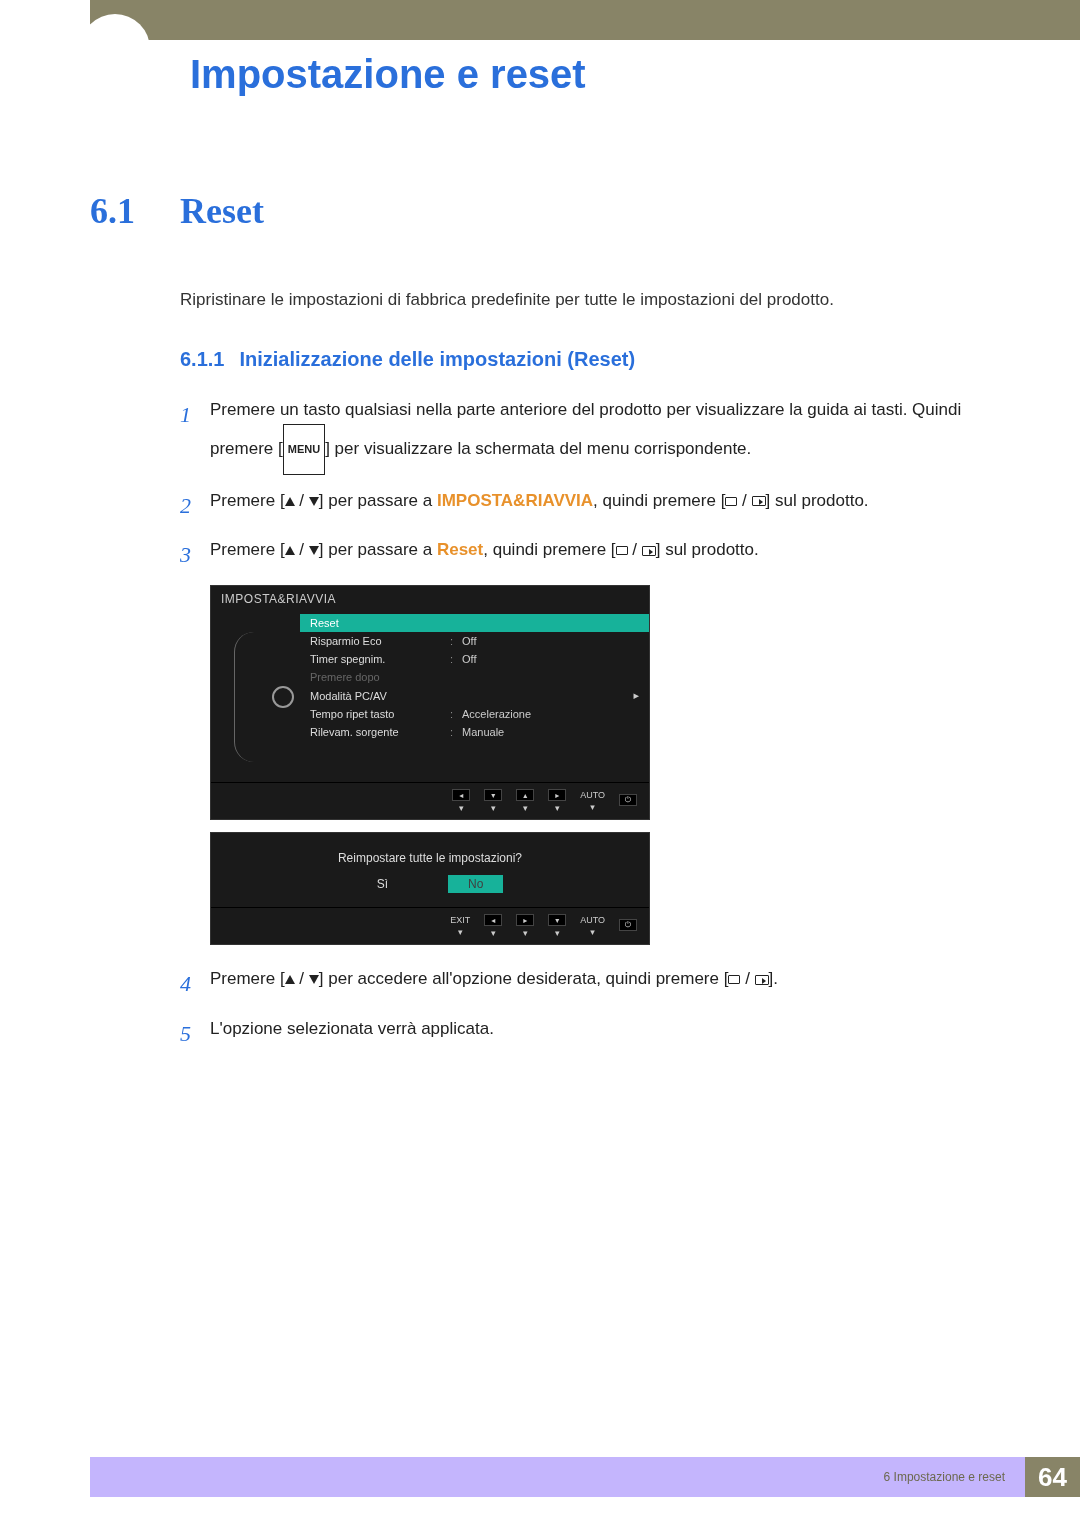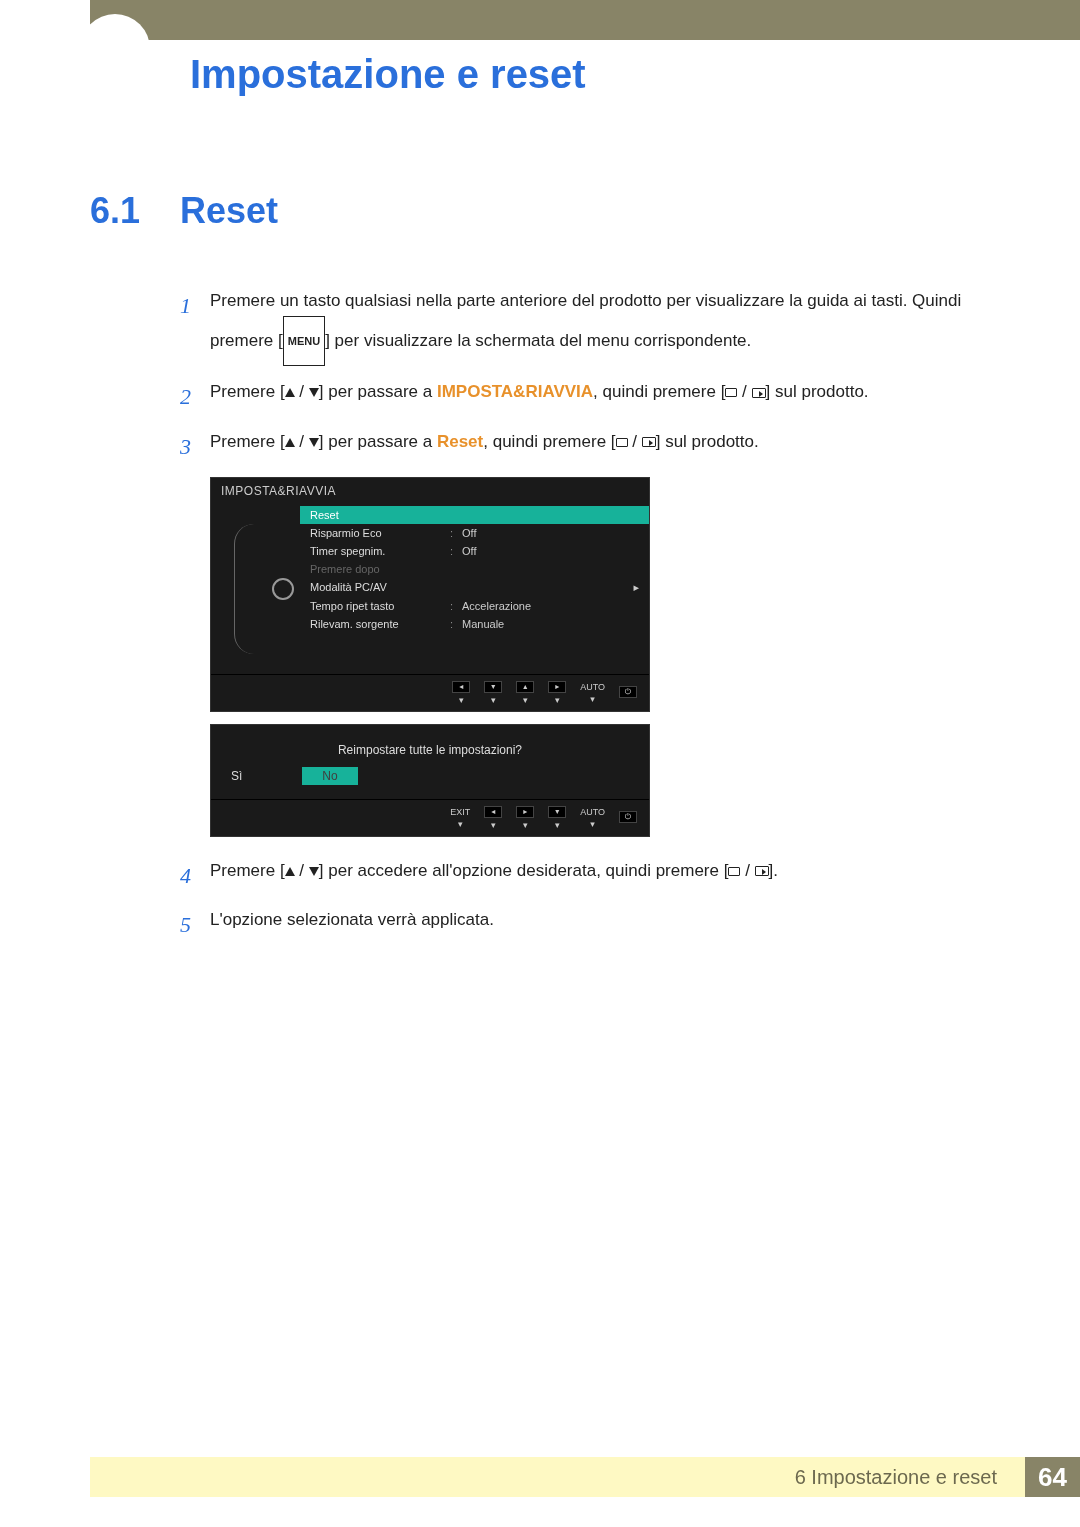--- a/index.html
+++ b/index.html
@@ -33,20 +33,21 @@
   .content {
     position: absolute;
     top: 190px;
     left: 90px;
     right: 60px;
   }
   .section-row {
     display: flex;
     align-items: flex-start;
     margin-bottom: 55px;
+    font-family: Liberation Serif, serif;
   }
   .section-num {
     font-size: 36px;
     font-weight: bold;
     color: #2a6fdb;
     width: 80px;
     margin-right: 10px;
   }
   .section-name {
     font-size: 36px;
@@ -180,36 +181,37 @@
   .osd-bottom .glyph { background:#000; border:1px solid #444; width:18px; height:12px; display:flex; align-items:center; justify-content:center; font-size:8px;}
   .osd2 { margin-top: 12px; }
   .osd-confirm {
     text-align:center;
     padding: 18px 0 10px;
     font-size: 12px;
     color:#ddd;
   }
   .osd-btns {
     display:flex;
+    justify-content:center;
     gap: 40px;
     padding-bottom: 14px;
     font-size:12px;
   }
   .osd-btns .btn { padding: 2px 20px; }
   .osd-btns .btn.sel { background:#17b29a; color:#404040;}
 
   
   .footer {
     position:absolute;
     left:90px; right:0; bottom:30px;
     height: 40px;
     display:flex;
     align-items:stretch;
   }
-  .footer-bar { flex:1; background:#fef9c3; display:flex; align-items:center; justify-content:flex-end; padding-right:28px; color:#6c694f; font-size:20px;}
+  .footer-bar { flex:1; background:#c4b5fd; display:flex; align-items:center; justify-content:flex-end; padding-right:20px; color:#6c694f; font-size:12px;}
   .footer-page { width:55px; background:#888467; color:#fff; display:flex; align-items:center; justify-content:center; font-size:26px; font-weight:bold;}
   .chapter-circle {
     position:absolute;
     top:14px; left:80px;
     width:70px; height:70px;
     border-radius:50%;
     background:#fff;
   }
 </style>
 </head>
@@ -222,21 +224,26 @@
   <div class="chapter-title">Impostazione e reset</div>
 </div>
 
 <div class="content">
 
   <div class="section-row">
     <div class="section-num">6.1</div>
     <div class="section-name">Reset</div>
   </div>
 
-
+  <div class="body-text">Ripristinare le impostazioni di fabbrica predefinite per tutte le impostazioni del prodotto.</div>
+
+  <div class="subsection-row">
+    <div class="subsection-num">6.1.1</div>
+    <div class="subsection-name">Inizializzazione delle impostazioni (Reset)</div>
+  </div>
 
   <div class="step">
     <div class="step-num">1</div>
     <div class="step-text">
       <span>Premere un tasto qualsiasi nella parte anteriore del prodotto per visualizzare la guida ai tasti. Quindi premere [</span><span class="menu-box">MENU</span><span>] per visualizzare la schermata del menu corrispondente.</span>
     </div>
   </div>
 
   <div class="step">
     <div class="step-num">2</div>

